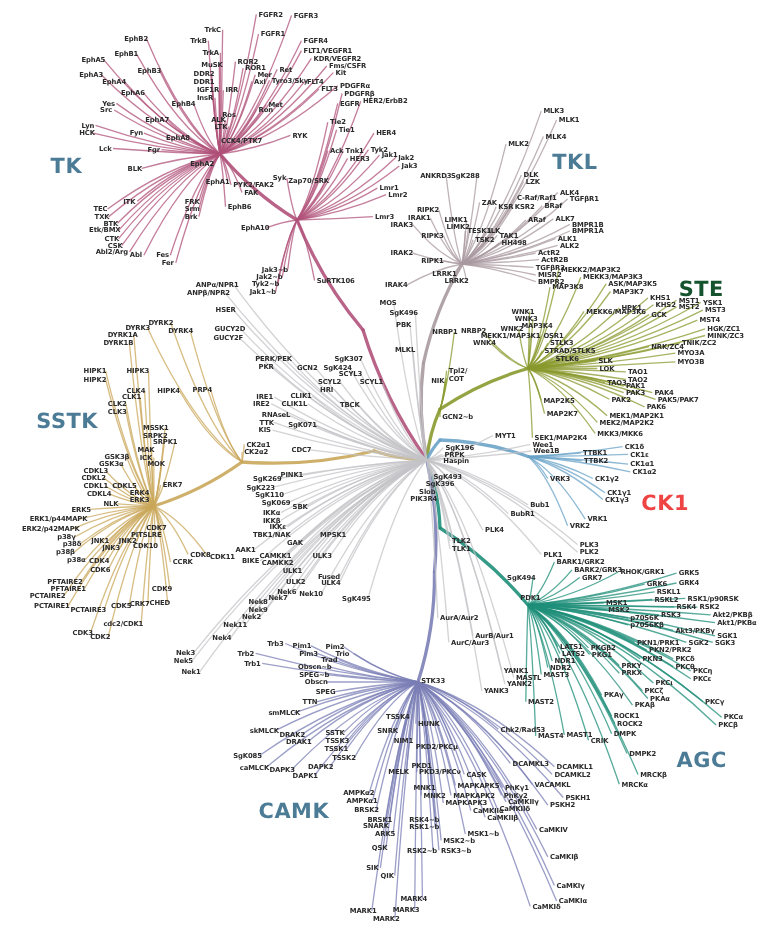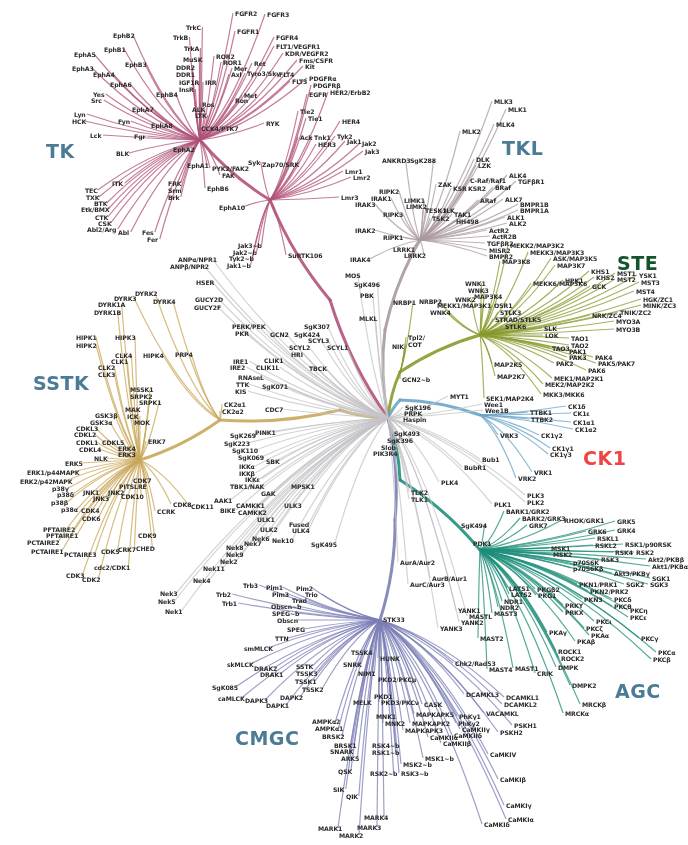--- a/index.html
+++ b/index.html
@@ -1009,15 +1009,15 @@
       <span class="lbl" style="left: 484px; top: 821px;">CaMKIδ</span>
       <span class="lbl" style="left: 339px; top: 832px;">MARK2</span>
     </div>
   <div id="groups">
       <span class="grp" style="left: 46px; top: 140px; color: rgb(76, 123, 150);">TK</span>
       <span class="grp" style="left: 502px; top: 137px; color: rgb(76, 123, 150);">TKL</span>
       <span class="grp" style="left: 617px; top: 252px; color: #14532d;">STE</span>
       <span class="grp" style="left: 33px; top: 372px; color: rgb(76, 123, 150);">SSTK</span>
       <span class="grp" style="left: 583px; top: 447px; color: #ef4444;">CK1</span>
       <span class="grp" style="left: 615px; top: 680px; color: rgb(76, 123, 150);">AGC</span>
-      <span class="grp" style="left: 235px; top: 727px; color: rgb(76, 123, 150);">CMGC</span>
+      <span class="grp" style="left: 235px; top: 727px; color: rgb(76, 123, 150);">CAMK</span>
     </div>
 </div>
 
 </body></html>

